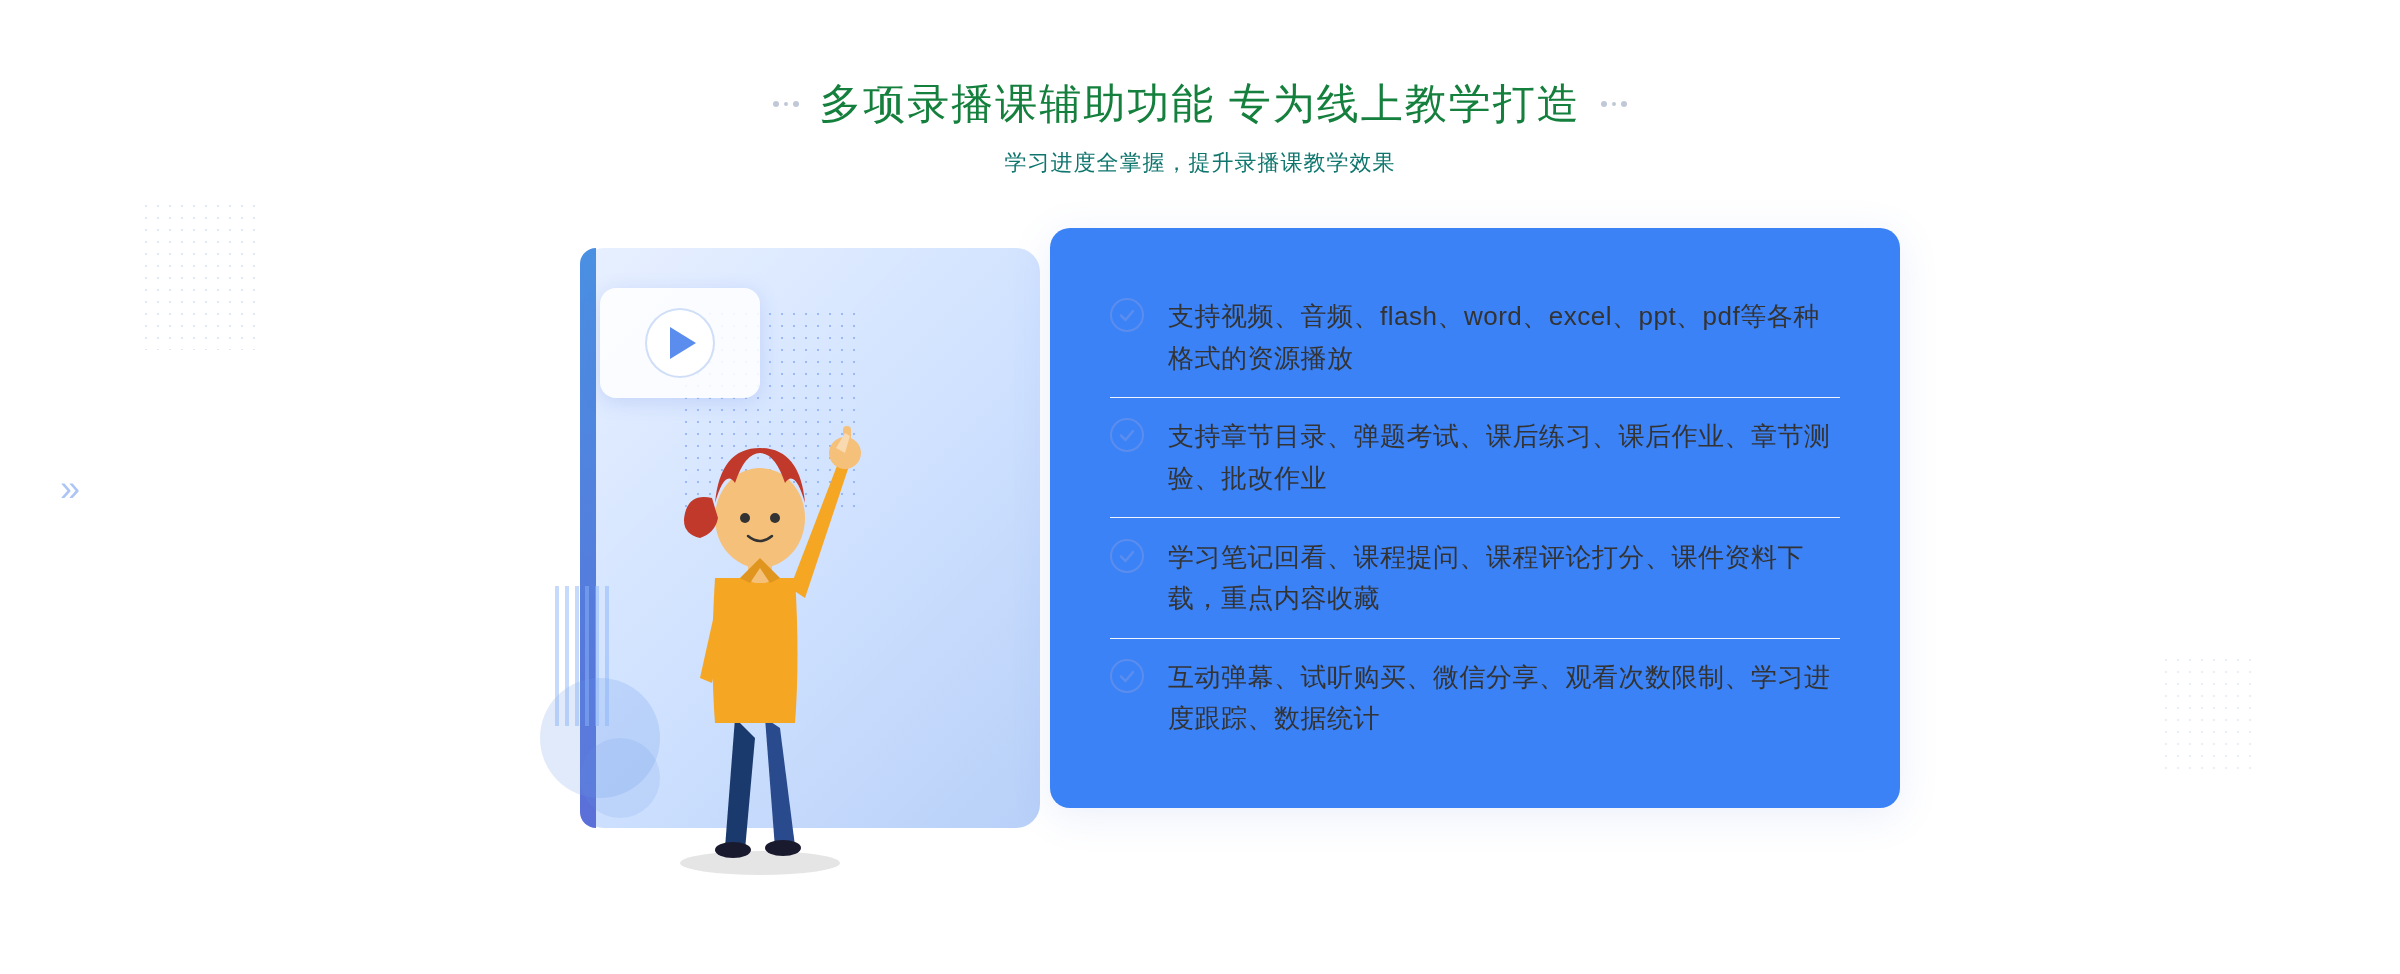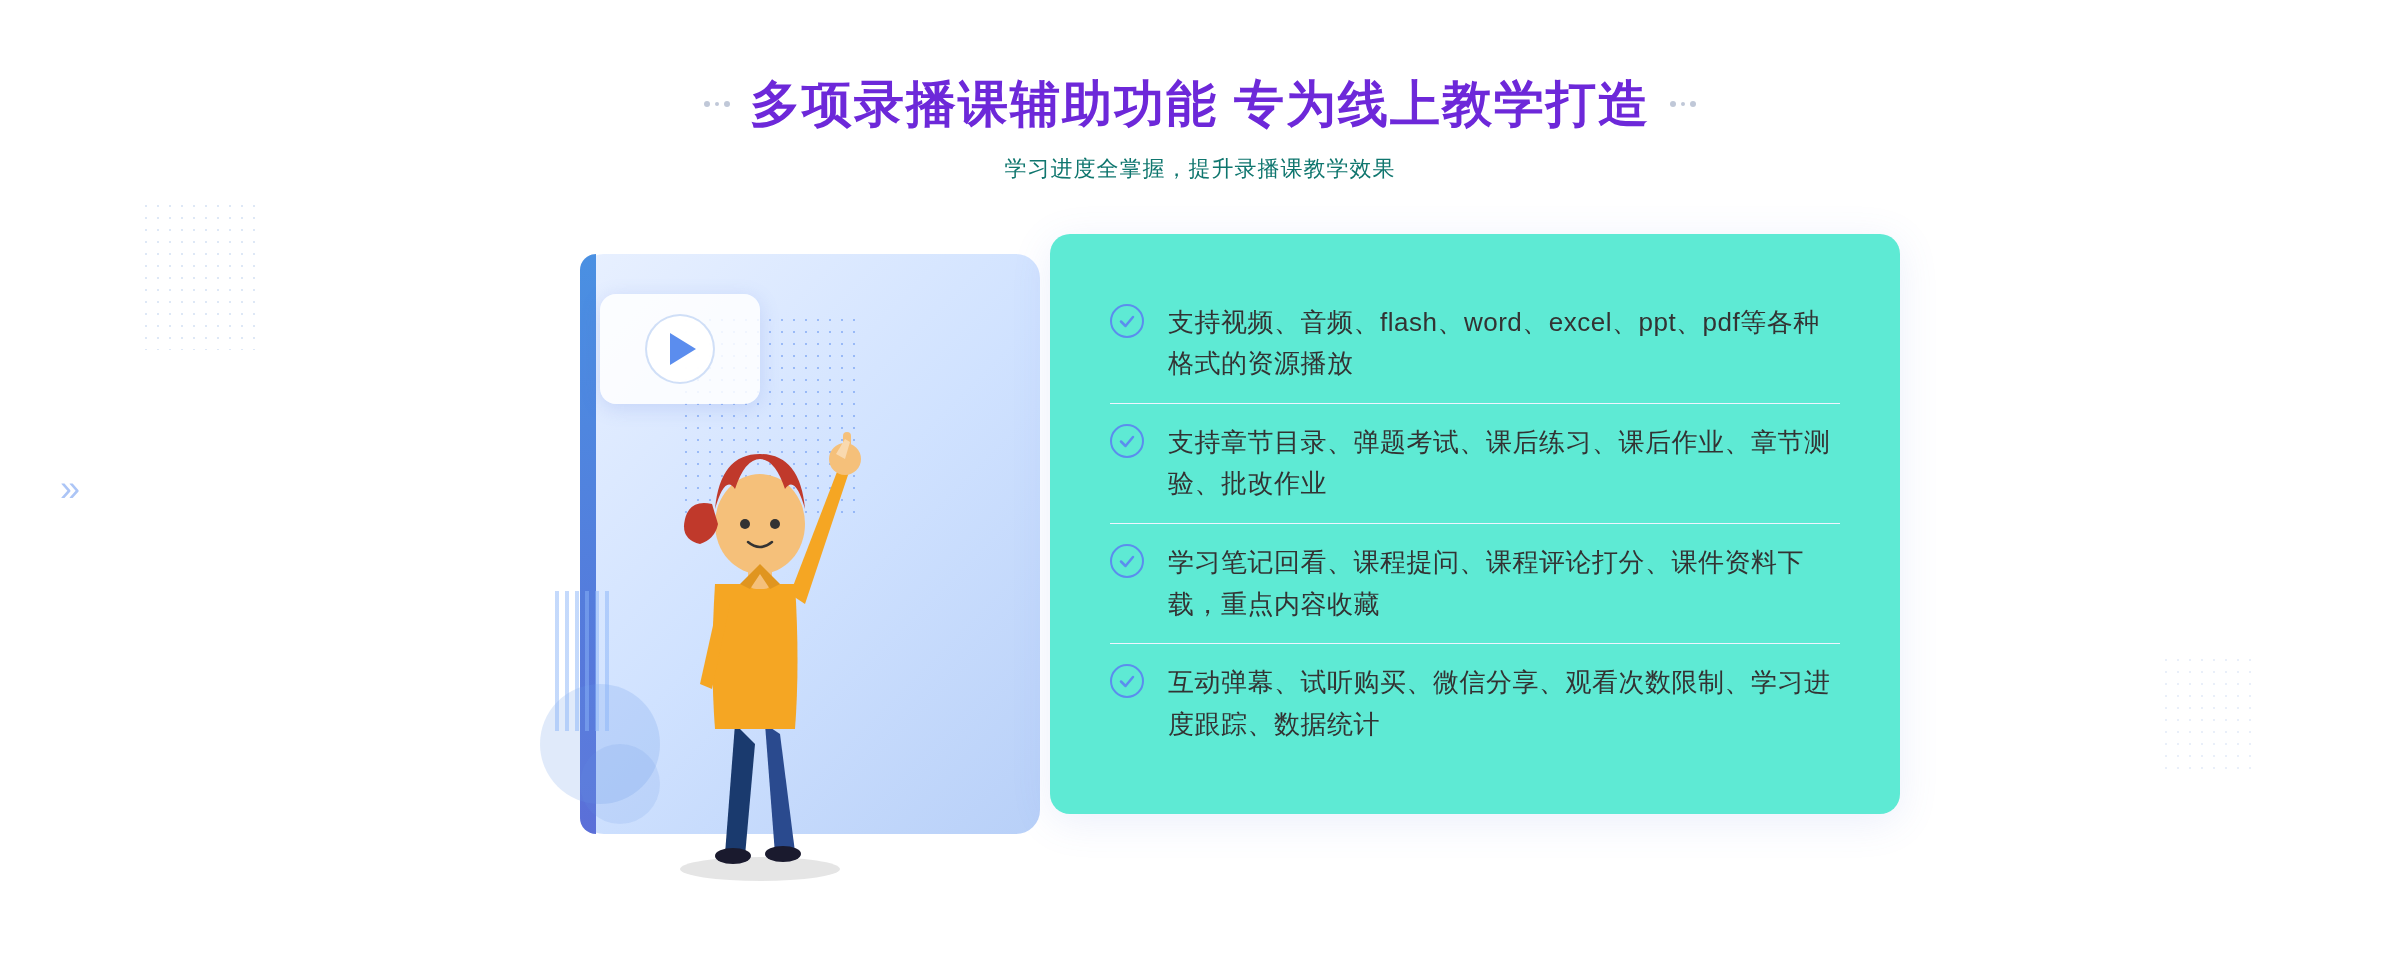--- a/index.html
+++ b/index.html
@@ -57,23 +57,23 @@
       background: #c0c8d8;
       border-radius: 50%;
     }
 
     .title-dots span:nth-child(2) {
       width: 4px;
       height: 4px;
     }
 
     .main-title {
-      font-size: 50px;
-      font-weight: 700;
-      color: #6d28d9;
+      font-size: 42px;
+      font-weight: 400;
+      color: #15803d;
       letter-spacing: 2px;
     }
 
     .subtitle {
       margin-top: 16px;
       font-size: 22px;
       color: #0f766e;
       letter-spacing: 1px;
     }
 
@@ -216,21 +216,21 @@
       bottom: 0;
       left: 130px;
       width: 260px;
       height: 520px;
       z-index: 10;
     }
 
     
     .features-panel {
       flex: 1;
-      background: #5eead4;
+      background: #3b82f6;
       border-radius: 20px;
       padding: 50px 60px;
       box-shadow: 0 8px 40px rgba(90, 120, 220, 0.12);
       min-height: 580px;
       display: flex;
       flex-direction: column;
       justify-content: space-around;
       margin-left: -30px;
       position: relative;
       z-index: 5;

